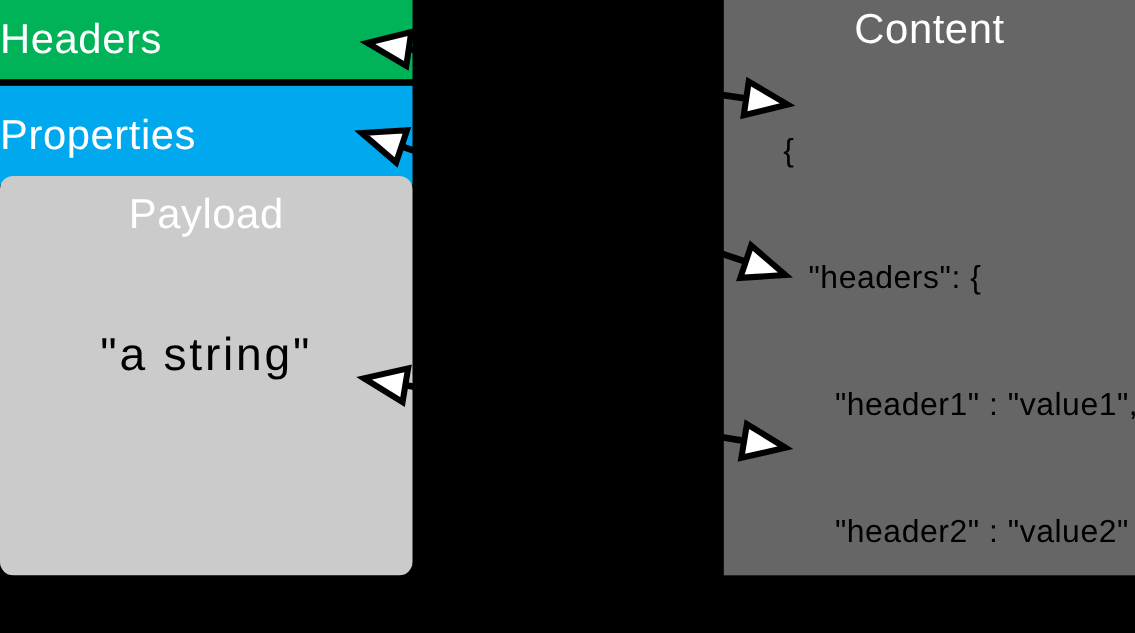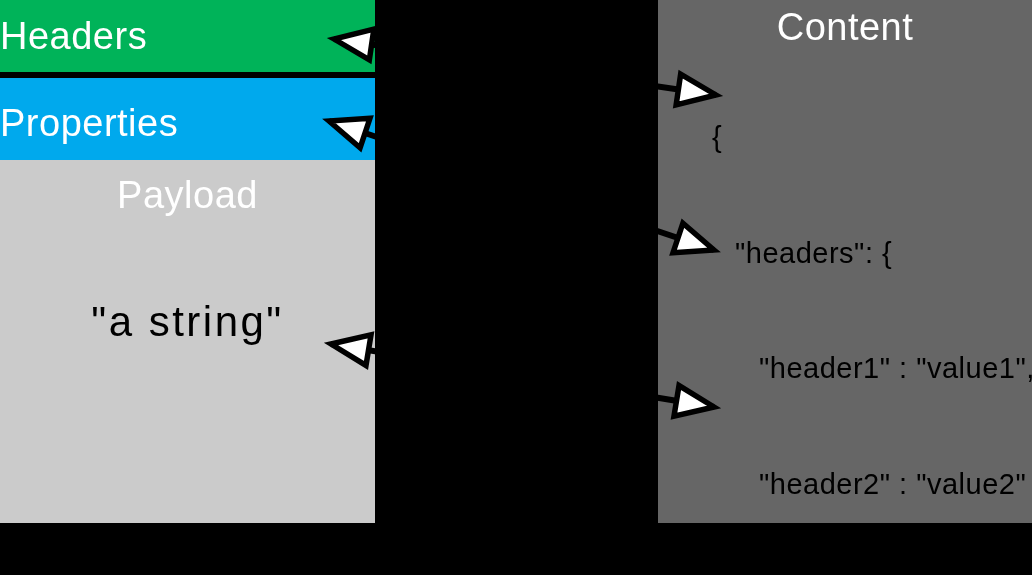--- a/index.html
+++ b/index.html
@@ -28,20 +28,21 @@
     align-items: center;
     justify-content: flex-start;
     font-size: 38px;
     letter-spacing: 0.5px;
   }
   .box-headers    { top: 0;     height: 72px;  }
   .box-properties { top: 78px;  height: 90px;  }
   .box-payload {
     top: 160px; height: 363px;
     display: block;
+    border-radius: 12px;
   }
   .payload-label {
     text-align: center;
     padding-top: 14px;
     font-size: 38px;
     letter-spacing: 0.5px;
   }
   .payload-value {
     position: absolute;
     top: 138px;

